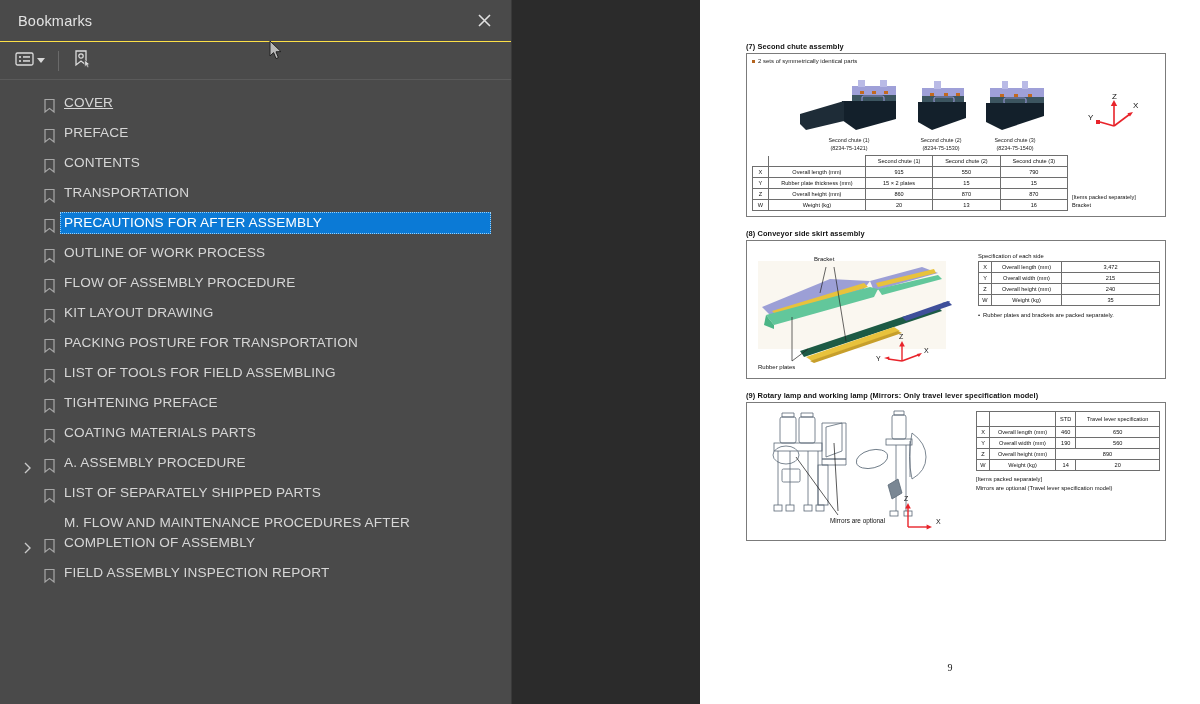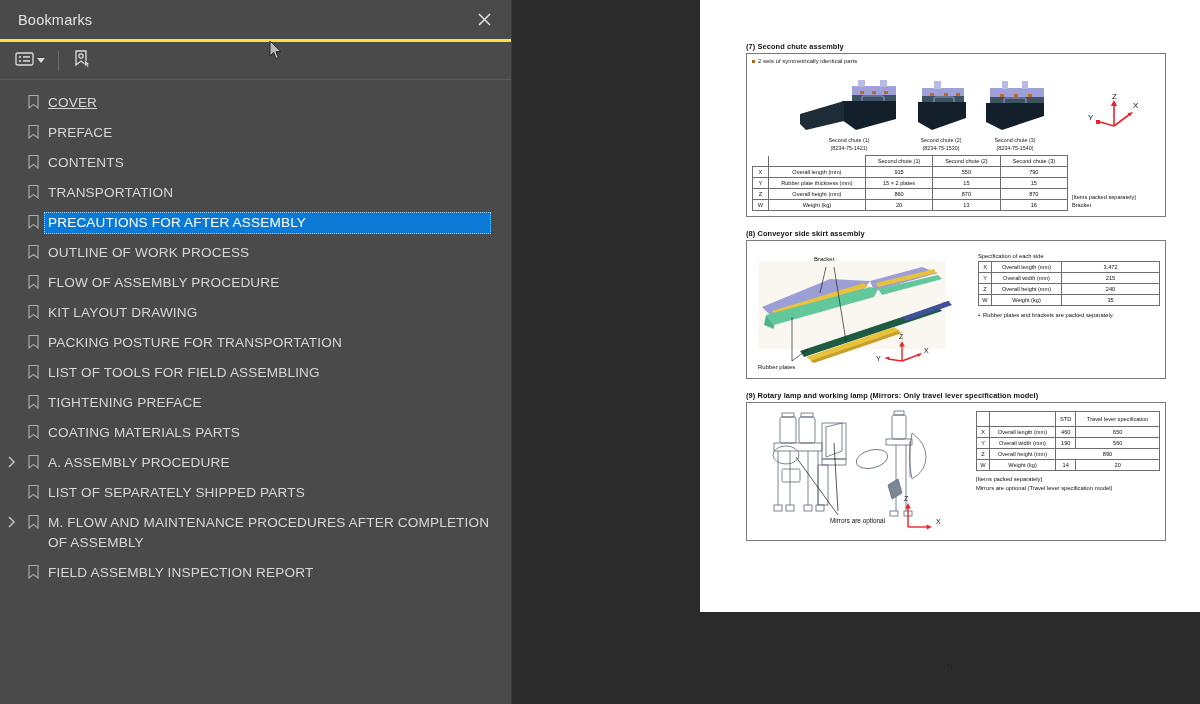--- a/index.html
+++ b/index.html
@@ -16,21 +16,21 @@
     width: 512px; height: 704px;
     background: #4a4a4a;
     border-right: 1px solid #3a3a3a;
     display: flex; flex-direction: column;
     position: relative;
   }
   .bm-header {
     height: 42px; flex: 0 0 42px;
     display: flex; align-items: center;
     padding: 0 14px 0 18px;
-    border-bottom: 3px solid #fde047;
+    border-bottom: 1px solid #fde047;
   }
   .bm-title {
     color: #e3e3e3; font-size: 14.5px; letter-spacing: .2px;
     flex: 1;
   }
   .bm-close {
     width: 26px; height: 26px;
     display: flex; align-items: center; justify-content: center;
     color: #e0e0e0; cursor: pointer;
   }
@@ -56,23 +56,23 @@
     border-right: 4px solid transparent;
     border-top: 5px solid #d8d8d8;
   }
 
   .bm-list {
     flex: 1 1 auto;
     padding-top: 8px;
     overflow: hidden;
   }
   .bm-item {
-    display: flex; align-items: flex-start;
+    display: flex; align-items: flex-end;
     min-height: 30px;
-    padding: 4px 10px 4px 0;
+    padding: 4px 10px 4px 16px;
     cursor: pointer;
     position: relative;
   }
   .bm-twisty {
     width: 22px; flex: 0 0 22px;
     display: flex; align-items: flex-start; justify-content: center;
     padding-top: 4px;
     color: #c9c9c9;
   }
   .bm-twisty.empty { visibility: hidden; }
@@ -123,21 +123,21 @@
   
   .viewer {
     flex: 1 1 auto;
     background: #2b2b2b;
     position: relative;
     overflow: hidden;
   }
   .page {
     position: absolute;
     left: 188px; top: 0;
-    width: 500px; height: 612px;
+    width: 500px; height: 704px;
     background: #ffffff;
   }
   .page-inner {
     position: absolute;
     left: 46px; top: 42px;
     width: 420px;
   }
   .page-number {
     position: absolute;
     left: 0; right: 0; top: 662px;

